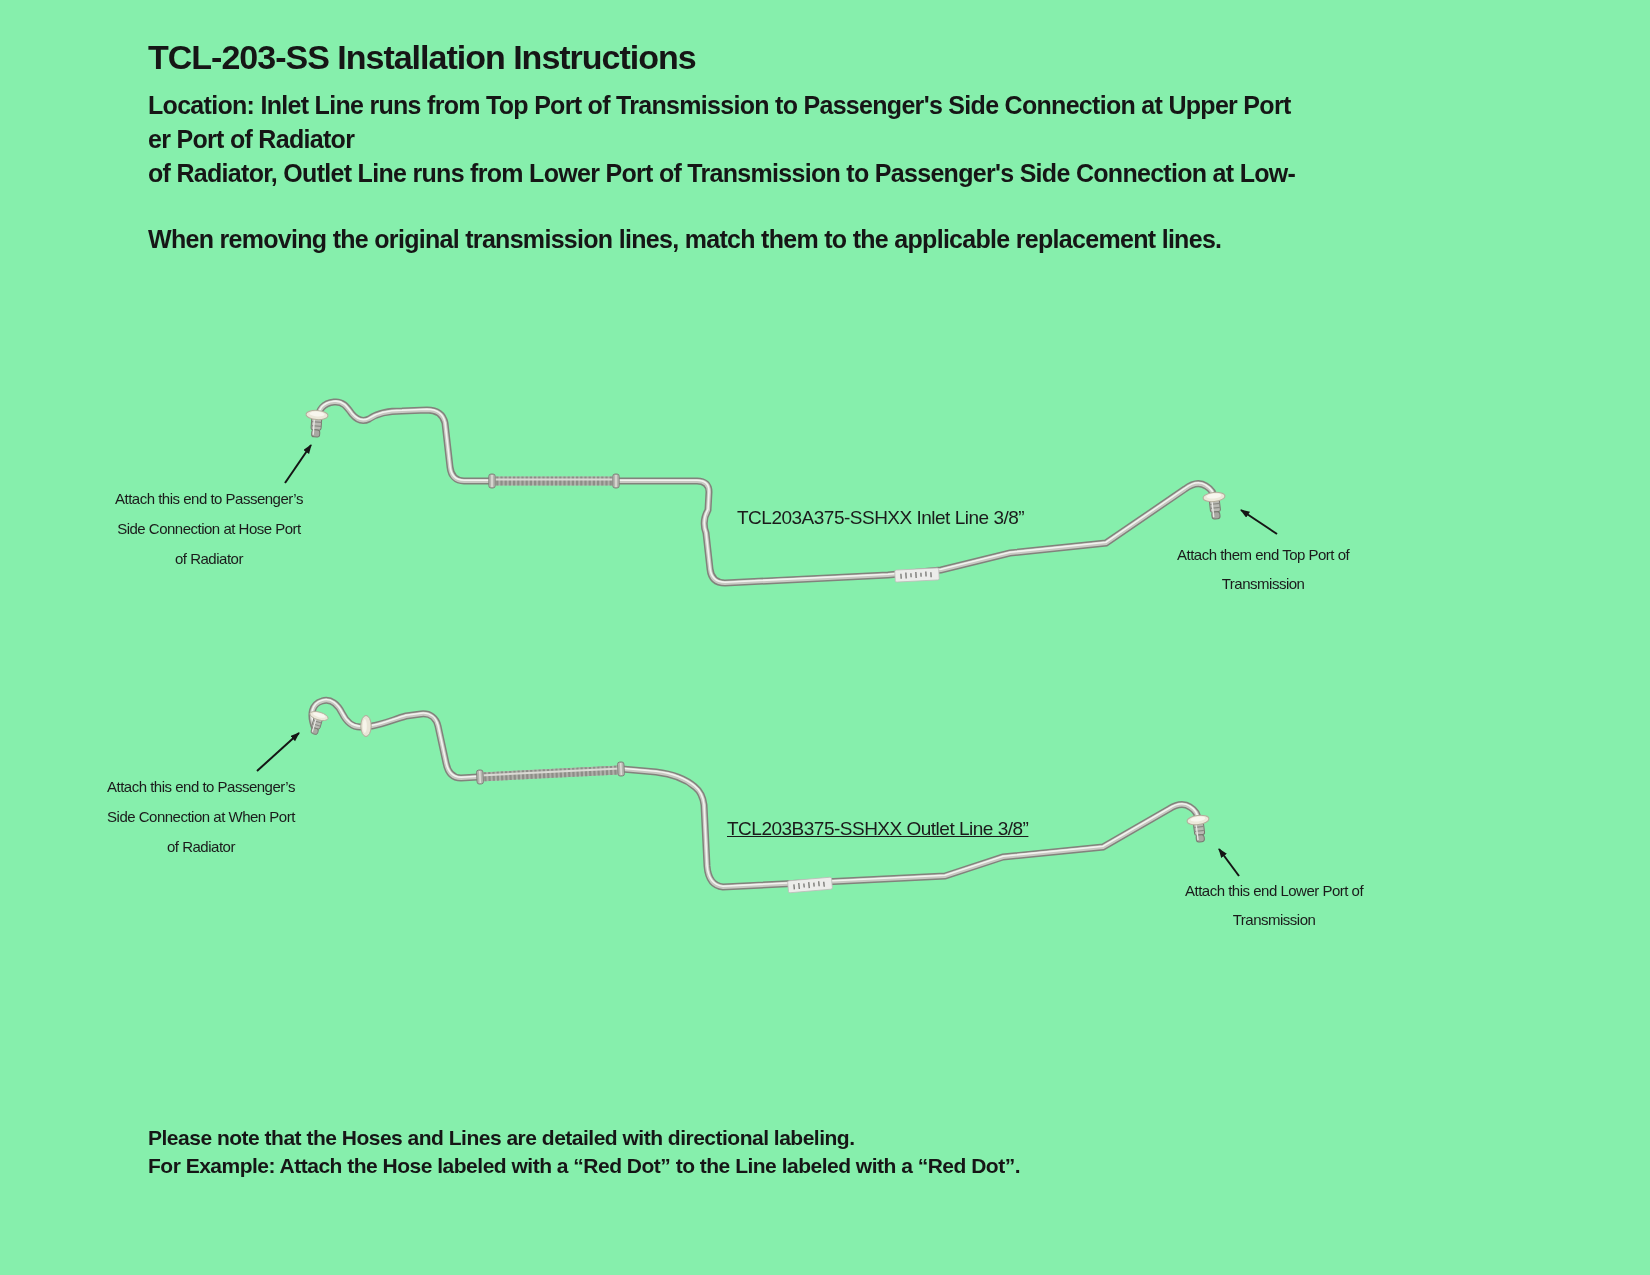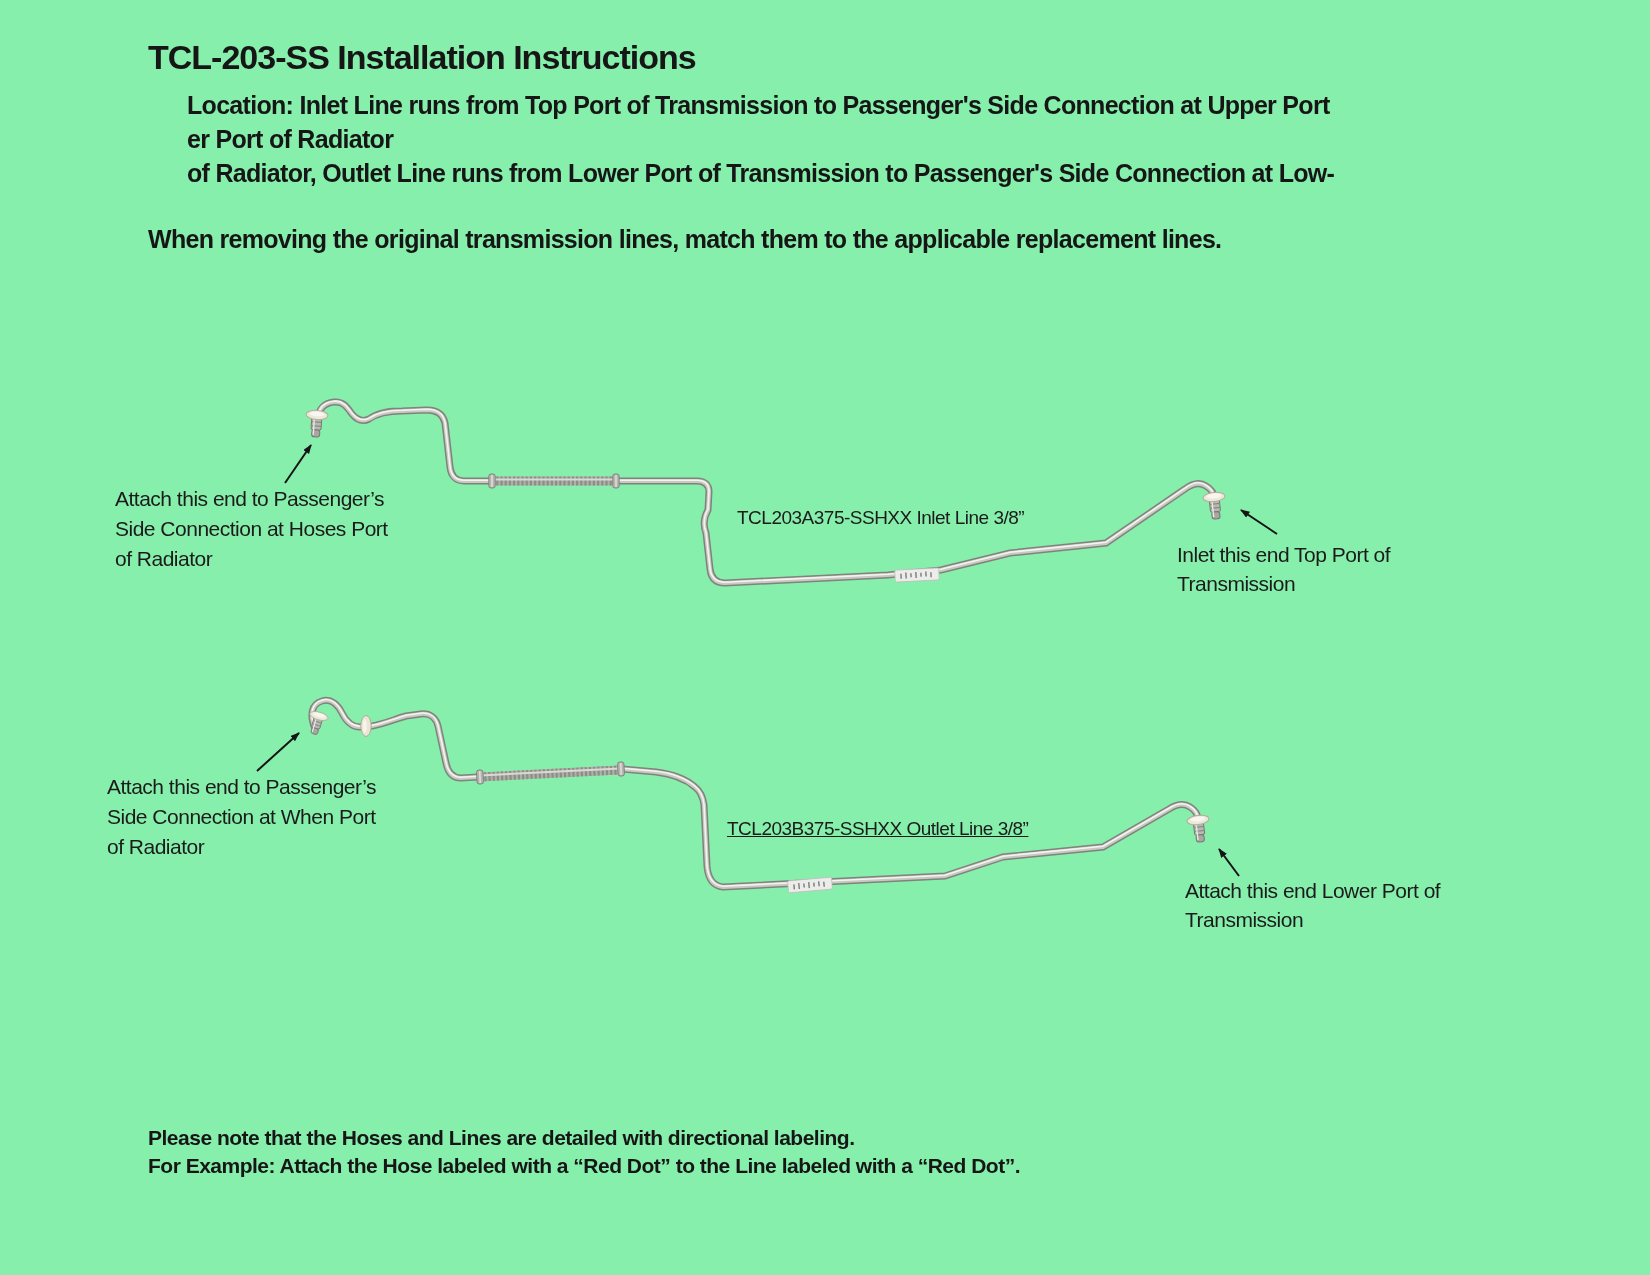--- a/index.html
+++ b/index.html
@@ -16,25 +16,26 @@
     font-size:34px;font-weight:bold;letter-spacing:-1px;
     white-space:nowrap;
   }
   .para{
     position:absolute;left:148px;
     font-size:25px;font-weight:bold;letter-spacing:-0.7px;
     line-height:34px;
   }
   .para.location{top:88px;}
   .para.note{top:222px;white-space:nowrap;}
-  .pline{white-space:nowrap;margin-left:39px;}
+  .pline{white-space:nowrap;}
   .ann{
     position:absolute;
-    font-size:21px;letter-spacing:-0.5px;line-height:30px;
+    font-size:15px;letter-spacing:-0.5px;line-height:30px;
     color:#1b1b1b;
+    text-align:center;
   }
   .ann .aline{white-space:nowrap;}
   #annInletLeft{left:115px;top:484px;}
   #annOutletLeft{left:107px;top:772px;}
   #annInletRight{left:1177px;top:540px;line-height:29px;}
   #annOutletRight{left:1185px;top:876px;line-height:29px;}
   .plabel{
     position:absolute;
     font-size:19px;letter-spacing:-0.5px;white-space:nowrap;
     color:#1b1b1b;
@@ -179,28 +180,28 @@
     <g stroke="#151515" stroke-width="2">
       <line x1="285" y1="483" x2="311" y2="445" marker-end="url(#ah)"></line>
       <line x1="1277" y1="534" x2="1241" y2="510" marker-end="url(#ah)"></line>
       <line x1="257" y1="771" x2="299" y2="733" marker-end="url(#ah)"></line>
       <line x1="1239" y1="876" x2="1219" y2="849" marker-end="url(#ah)"></line>
     </g>
   </svg>
 
   <div class="ann" id="annInletLeft">
     <div class="aline">Attach this end to Passenger’s</div>
-    <div class="aline">Side Connection at Hoses Port</div>
+    <div class="aline">Side Connection at Hose Port</div>
     <div class="aline">of Radiator</div>
   </div>
 
   <div class="plabel" id="labelInlet">TCL203A375-SSHXX Inlet Line 3/8”</div>
 
   <div class="ann" id="annInletRight">
-    <div class="aline">Inlet this end Top Port of</div>
+    <div class="aline">Attach them end Top Port of</div>
     <div class="aline">Transmission</div>
   </div>
 
   <div class="ann" id="annOutletLeft">
     <div class="aline">Attach this end to Passenger’s</div>
     <div class="aline">Side Connection at When Port</div>
     <div class="aline">of Radiator</div>
   </div>
 
   <div class="plabel" id="labelOutlet">TCL203B375-SSHXX Outlet Line 3/8”</div>

